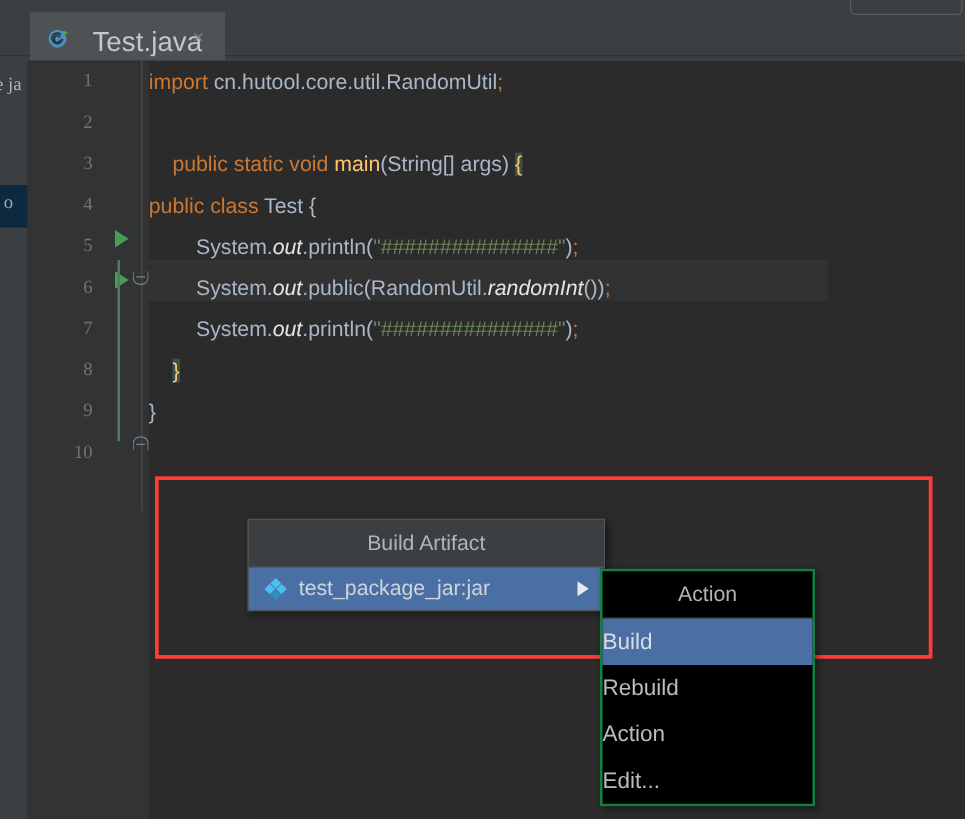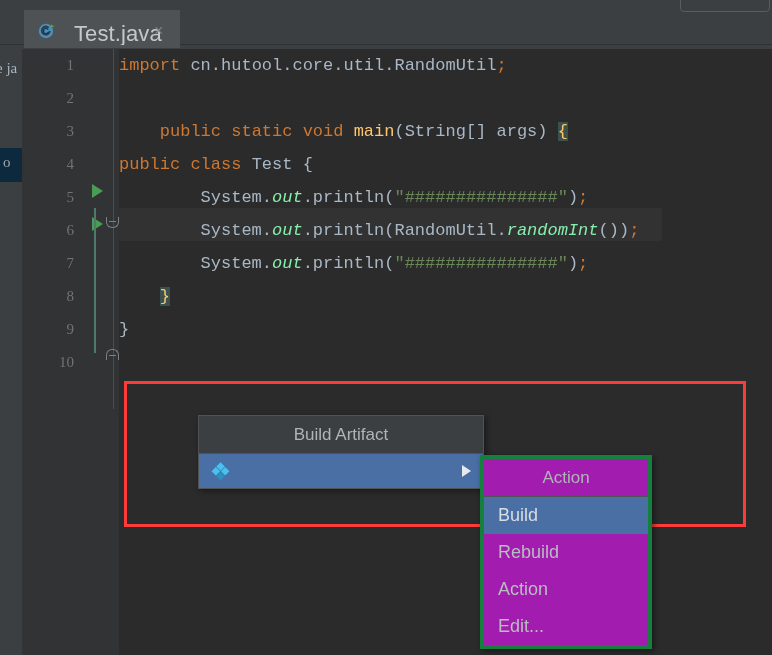--- a/index.html
+++ b/index.html
@@ -100,34 +100,34 @@
   .fold-mark .dash {
     position: absolute; left: 2px; top: 4px; width: 7px; height: 1px; background: #7d8184;
   }
   .indent-guide {
     position: absolute; left: 72px; top: 159px; width: 2px; height: 145px;
     background: #4d7a6a;
   }
 
   .code {
     position: absolute; left: 97px; top: 0; width: 653px; height: 606px;
-    font-family: Liberation Mono, monospace;
+    font-family: Liberation Sans, sans-serif;
     font-size: 17px;
   }
   .cl { height: 33px; line-height: 33px; white-space: pre; }
   .caret-line {
     position: absolute; left: 97px; top: 159px; width: 543px; height: 33px;
     background: #323232;
   }
   .brace-hl {
     background: #3b514d; color: #ffc66d;
   }
   .kw   { color: #cc7832; }
   .plain{ color: #a9b7c6; }
-  .fld  { color: #86efac; font-style: italic; }
+  .fld  { color: #e5e5e5; font-style: italic; }
   .mth  { color: #ffc66d; }
   .str  { color: #6a8759; }
   .semi { color: #cc7832; }
   .br   { color: #a9b7c6; }
 
   
   .red-box {
     position: absolute; left: 124px; top: 381px; width: 622px; height: 146px;
     border: 3px solid #fe3b3b;
   }
@@ -156,25 +156,25 @@
     position: absolute; right: 12px; top: 11px;
     width: 0; height: 0;
     border-left: 9px solid #e8ebed;
     border-top: 6px solid transparent;
     border-bottom: 6px solid transparent;
   }
 
   
   .popup-action {
     position: absolute; left: 480px; top: 455px; width: 172px;
-    background: #a21caf; border: 4px solid #15803d;
+    background: #000000; border: 2px solid #15803d;
     box-shadow: 2px 2px 6px rgba(0,0,0,.45);
   }
   .action-item {
-    height: 37px; line-height: 37px; padding-left: 14px;
+    height: 37px; line-height: 37px; 
     color: #b8bdc0; font-size: 18px;
   }
   .action-item.selected { background: #4a6fa5; color: #d8dde1; }
 
   
   .watermark {
     position: absolute; left: 0; top: 624px; width: 772px; height: 31px;
     background: #3c3f41;
   }
   .watermark span {
@@ -241,21 +241,21 @@
     </div>
 
     <div class="indent-guide"></div>
     <div class="caret-line"></div>
     <div class="code">
         <div class="cl"><span class="kw">import </span><span class="plain">cn.hutool.core.util.RandomUtil</span><span class="semi">;</span></div>
         <div class="cl">&nbsp;</div>
         <div class="cl"><span class="plain">    </span><span class="kw">public static void </span><span class="mth">main</span><span class="plain">(String[] args) </span><span class="brace-hl">{</span></div>
         <div class="cl"><span class="kw">public class </span><span class="plain">Test </span><span class="br">{</span></div>
         <div class="cl"><span class="plain">        System.</span><span class="fld">out</span><span class="plain">.println(</span><span class="str">"###############"</span><span class="plain">)</span><span class="semi">;</span></div>
-        <div class="cl"><span class="plain">        System.</span><span class="fld">out</span><span class="plain">.println(RandomUtil.</span><span class="fld">randomInt</span><span class="plain">())</span><span class="semi">;</span></div>
+        <div class="cl"><span class="plain">        System.</span><span class="fld">out</span><span class="plain">.public(RandomUtil.</span><span class="fld">randomInt</span><span class="plain">())</span><span class="semi">;</span></div>
         <div class="cl"><span class="plain">        System.</span><span class="fld">out</span><span class="plain">.println(</span><span class="str">"###############"</span><span class="plain">)</span><span class="semi">;</span></div>
         <div class="cl"><span class="plain">    </span><span class="brace-hl">}</span></div>
         <div class="cl"><span class="br">}</span></div>
         <div class="cl">&nbsp;</div>
       </div>
   </div>
 
   <div class="red-box"></div>
 
   <div class="popup-artifact">
@@ -263,20 +263,21 @@
     <div class="popup-sep"></div>
     <div class="artifact-row">
       <div class="artifact-icon">
         <svg width="19" height="19" viewBox="0 0 19 19">
           <rect x="6.5" y="1.5" width="6" height="6" transform="rotate(45 9.5 4.6)" fill="#49c0f0"></rect>
           <rect x="1.8" y="6.2" width="6" height="6" transform="rotate(45 4.8 9.2)" fill="#49c0f0"></rect>
           <rect x="11.2" y="6.2" width="6" height="6" transform="rotate(45 14.2 9.2)" fill="#49c0f0"></rect>
           <rect x="6.5" y="10.9" width="6" height="6" transform="rotate(45 9.5 13.9)" fill="#2f8fbf"></rect>
         </svg>
       </div>
+      <div class="artifact-label">test_package_jar:jar</div>
       <div class="artifact-arrow"></div>
     </div>
   </div>
 
   <div class="popup-action">
     <div class="popup-title">Action</div>
     <div class="popup-sep"></div>
     <div id="action-items">
         <div class="action-item selected">Build</div>
         <div class="action-item">Rebuild</div>

